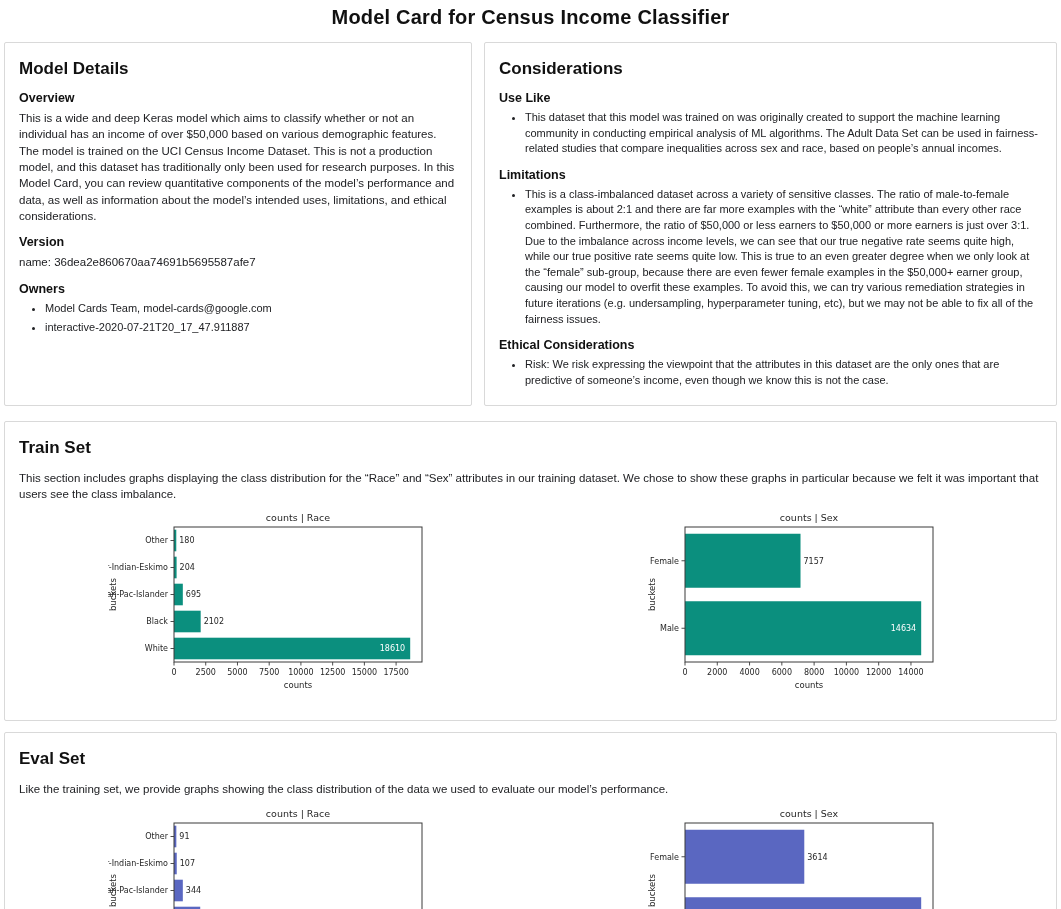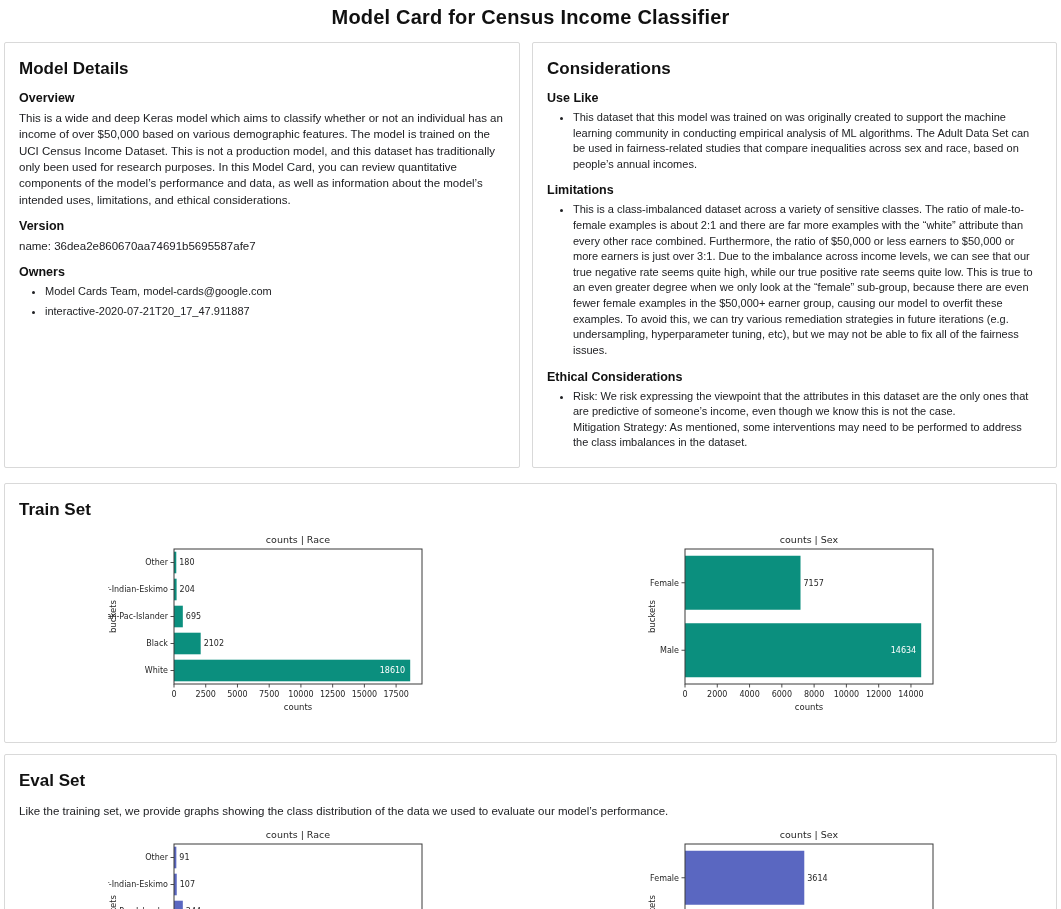--- a/index.html
+++ b/index.html
@@ -12,21 +12,21 @@
   .page { padding: 4px 4px 0 4px; }
   .page-title {
     text-align: center; font-size: 20px; font-weight: 700; color: #111;
     margin: 2px 0 13px 0; letter-spacing: 0.2px;
   }
   .row { display: flex; gap: 12px; align-items: stretch; margin-bottom: 15px; }
   .card {
     background: #fff; border: 1px solid #d9d9d9; border-radius: 2px;
     padding: 12px 16px 12px 14px;
   }
-  .card.left { width: 516px; flex: none; }
+  .card.left { width: 468px; flex: none; }
   .card.right { flex: 1; }
   .card.wide { width: 100%; margin-bottom: 11px; }
   h2.card-title { font-size: 17px; font-weight: 700; color: #111; margin: 4px 0 12px 0; }
   h3.sub-heading { font-size: 12.5px; font-weight: 700; color: #111; margin: 11px 0 5px 0; }
   p.body-text { font-size: 11.5px; line-height: 1.42; color: #202124; }
   ul.bullet-list { padding-left: 26px; margin: 3px 0 4px 0; }
   ul.bullet-list li { font-size: 11px; line-height: 1.42; color: #202124; margin-bottom: 2px; }
   .block-line { display: block; }
   .charts-row { display: flex; margin-top: 8px; }
   .chart-cell { flex: 1; display: flex; justify-content: center; text-align: right; }
@@ -70,28 +70,28 @@
 
       <h3 class="sub-heading">Limitations</h3>
       <ul class="bullet-list">
         <li>This is a class-imbalanced dataset across a variety of sensitive classes. The ratio of male-to-female examples is about 2:1 and there are far more examples with the “white” attribute than every other race combined. Furthermore, the ratio of $50,000 or less earners to $50,000 or more earners is just over 3:1. Due to the imbalance across income levels, we can see that our true negative rate seems quite high, while our true positive rate seems quite low. This is true to an even greater degree when we only look at the “female” sub-group, because there are even fewer female examples in the $50,000+ earner group, causing our model to overfit these examples. To avoid this, we can try various remediation strategies in future iterations (e.g. undersampling, hyperparameter tuning, etc), but we may not be able to fix all of the fairness issues.</li>
       </ul>
 
       <h3 class="sub-heading">Ethical Considerations</h3>
       <ul class="bullet-list">
         <li>
           <span class="block-line">Risk: We risk expressing the viewpoint that the attributes in this dataset are the only ones that are predictive of someone’s income, even though we know this is not the case.</span>
-          <span class="block-line">Mitigation Strategy: As mentioned, some interventions may need to be performed to address the class imbalances in the dataset.</span>
         </li>
       </ul>
     </section>
   </div>
 
   <section class="card wide">
     <h2 class="card-title">Train Set</h2>
+    <p class="body-text">This section includes graphs displaying the class distribution for the “Race” and “Sex” attributes in our training dataset. We chose to show these graphs in particular because we felt it was important that users see the class imbalance.</p>
     <div class="charts-row">
       <div class="chart-cell">
         <div class="chart-box">
             <svg width="332" height="198" viewBox="0 0 332 198">
               <text x="190" y="11" font-size="9.5" text-anchor="middle" fill="#262626" font-family="&quot;DejaVu Sans&quot;, sans-serif">counts | Race</text>
               <rect x="66" y="19.7" width="2.284544524053224" height="21.6" fill="#0b8f7e"></rect>
               <line x1="62.5" y1="30.5" x2="66" y2="30.5" stroke="#3a3a3a" stroke-width="0.9"></line>
               <text x="60" y="33.3" font-size="8" text-anchor="end" fill="#262626" font-family="&quot;DejaVu Sans&quot;, sans-serif">Other</text>
               <text x="71.28454452405322" y="33.3" font-size="8" text-anchor="start" fill="#262626" font-family="&quot;DejaVu Sans&quot;, sans-serif">180</text>
               <rect x="66" y="46.7" width="2.589150460593654" height="21.6" fill="#0b8f7e"></rect>

